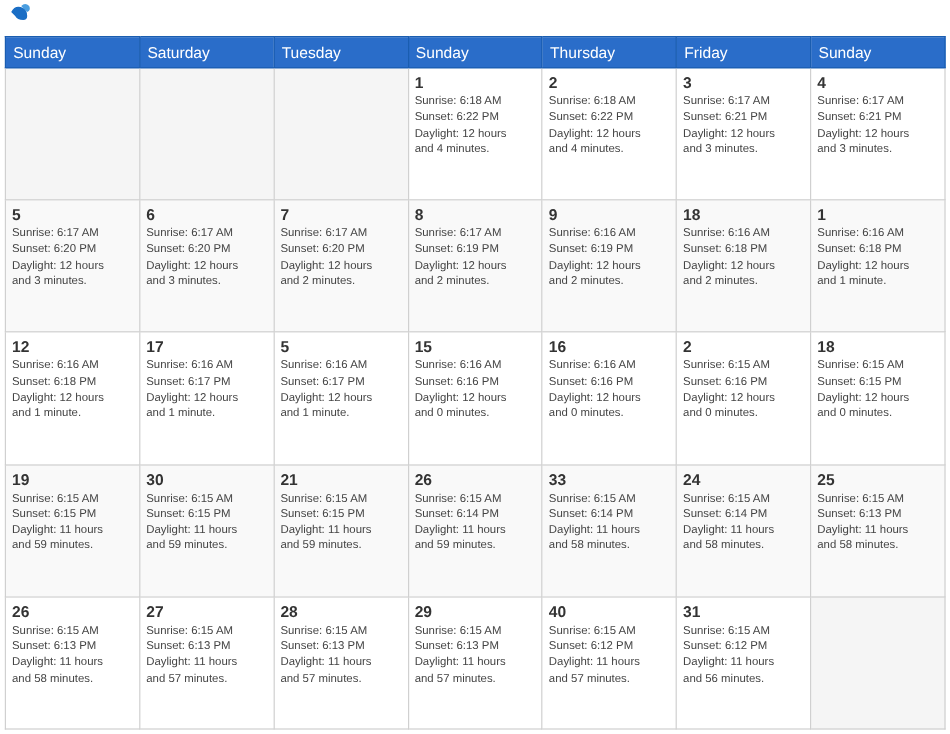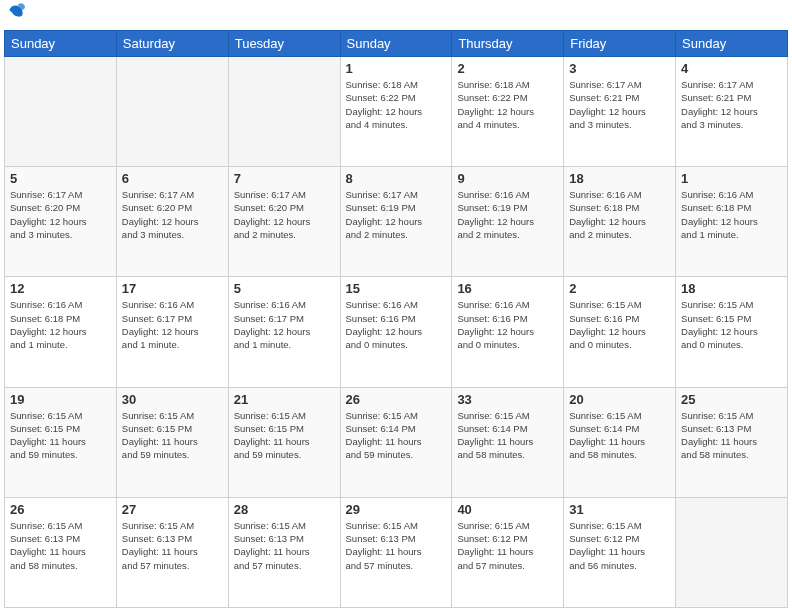--- a/index.html
+++ b/index.html
@@ -302,21 +302,21 @@
 and 59 minutes.</div>
           </td>
           <td>
             <div class="day-number">33</div>
             <div class="day-info" style="white-space: pre-line;">Sunrise: 6:15 AM
 Sunset: 6:14 PM
 Daylight: 11 hours
 and 58 minutes.</div>
           </td>
           <td>
-            <div class="day-number">20</div>
+            <div class="day-number">24</div>
             <div class="day-info" style="white-space: pre-line;">Sunrise: 6:15 AM
 Sunset: 6:14 PM
 Daylight: 11 hours
 and 58 minutes.</div>
           </td>
           <td>
             <div class="day-number">25</div>
             <div class="day-info" style="white-space: pre-line;">Sunrise: 6:15 AM
 Sunset: 6:13 PM
 Daylight: 11 hours

